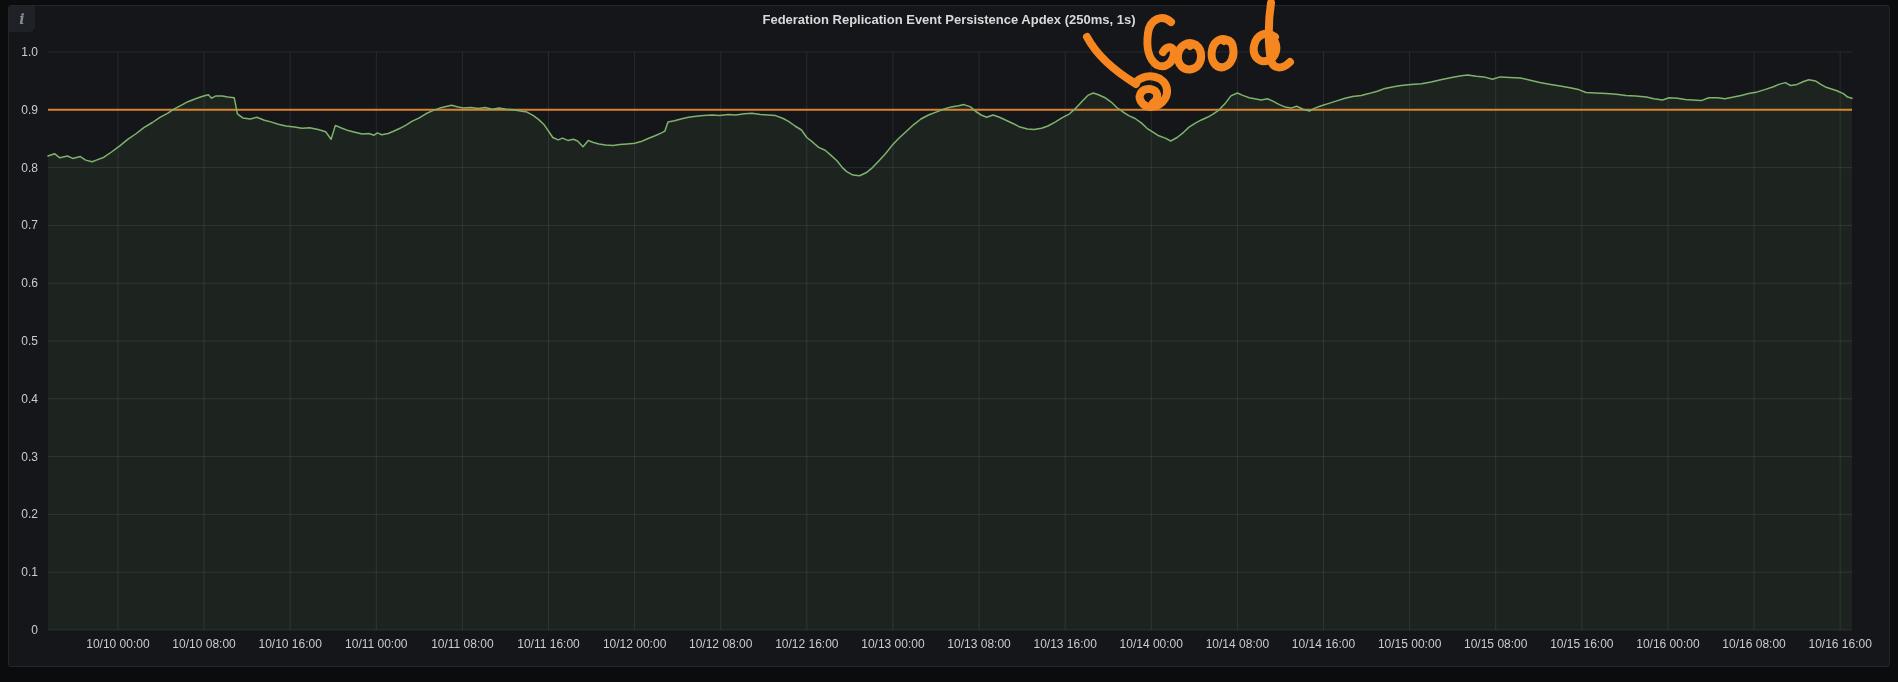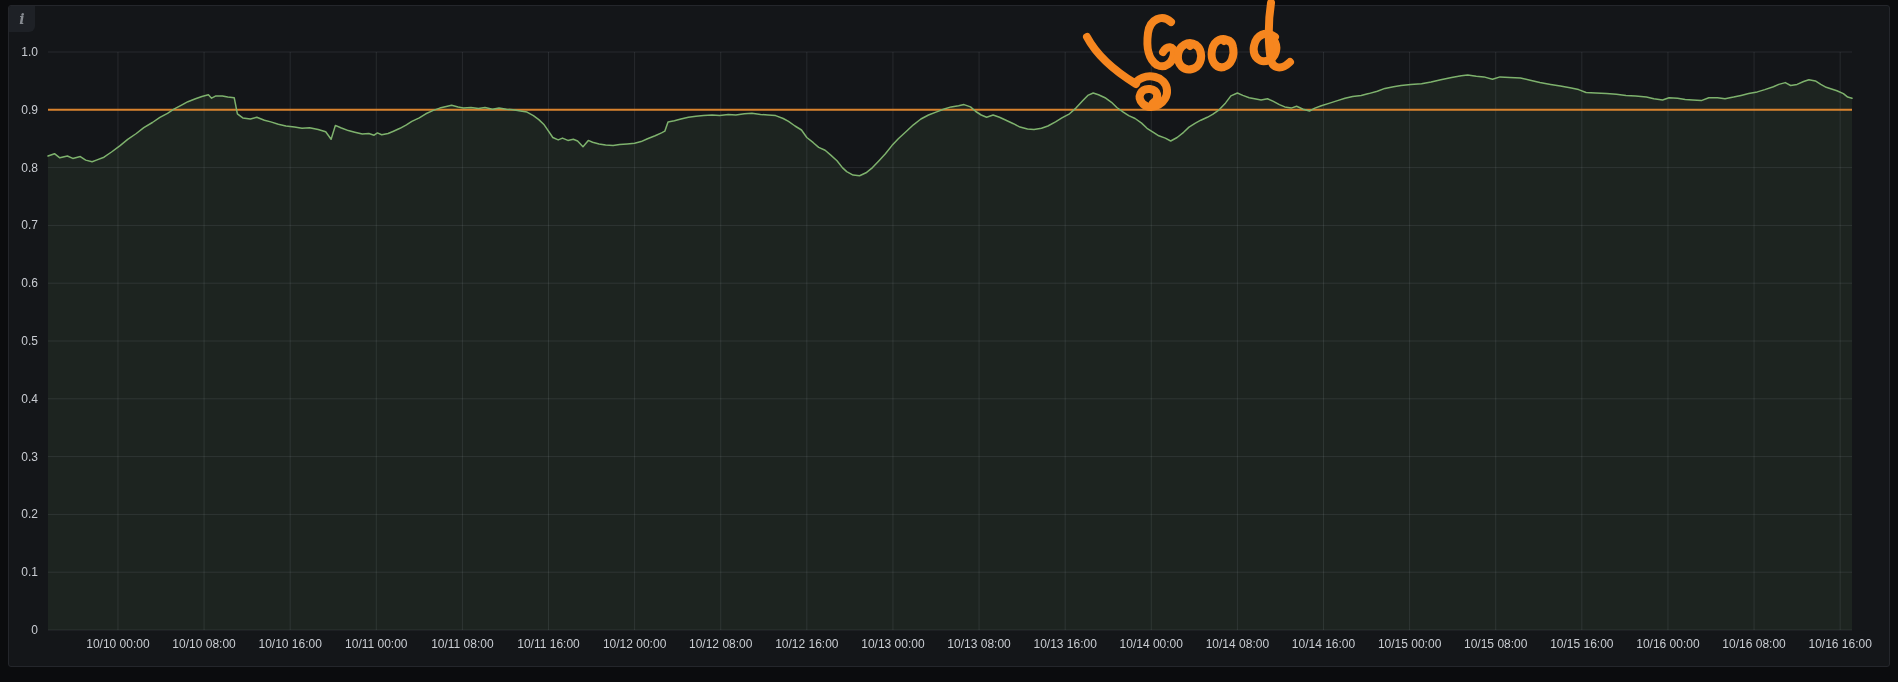--- a/index.html
+++ b/index.html
@@ -20,20 +20,21 @@
   .ann{fill:none;stroke-width:8px;stroke-linecap:round;stroke-linejoin:round;}
 </style>
 </head>
 <body>
 
 <div class="page">
   <div class="panel">
     <div class="info-corner">
       <span class="info-glyph">i</span>
     </div>
+    <h2 class="panel-title">Federation Replication Event Persistence Apdex (250ms, 1s)</h2>
   </div>
 
   <svg id="plot" class="layer" width="1898" height="682" viewBox="0 0 1898 682">
       <line x1="48" x2="1852" y1="630" y2="630" class="grid"></line>
       <text x="38" y="634" class="ylab">0</text>
       <line x1="48" x2="1852" y1="572.2" y2="572.2" class="grid"></line>
       <text x="38" y="576.2" class="ylab">0.1</text>
       <line x1="48" x2="1852" y1="514.4" y2="514.4" class="grid"></line>
       <text x="38" y="518.4" class="ylab">0.2</text>
       <line x1="48" x2="1852" y1="456.6" y2="456.6" class="grid"></line>

